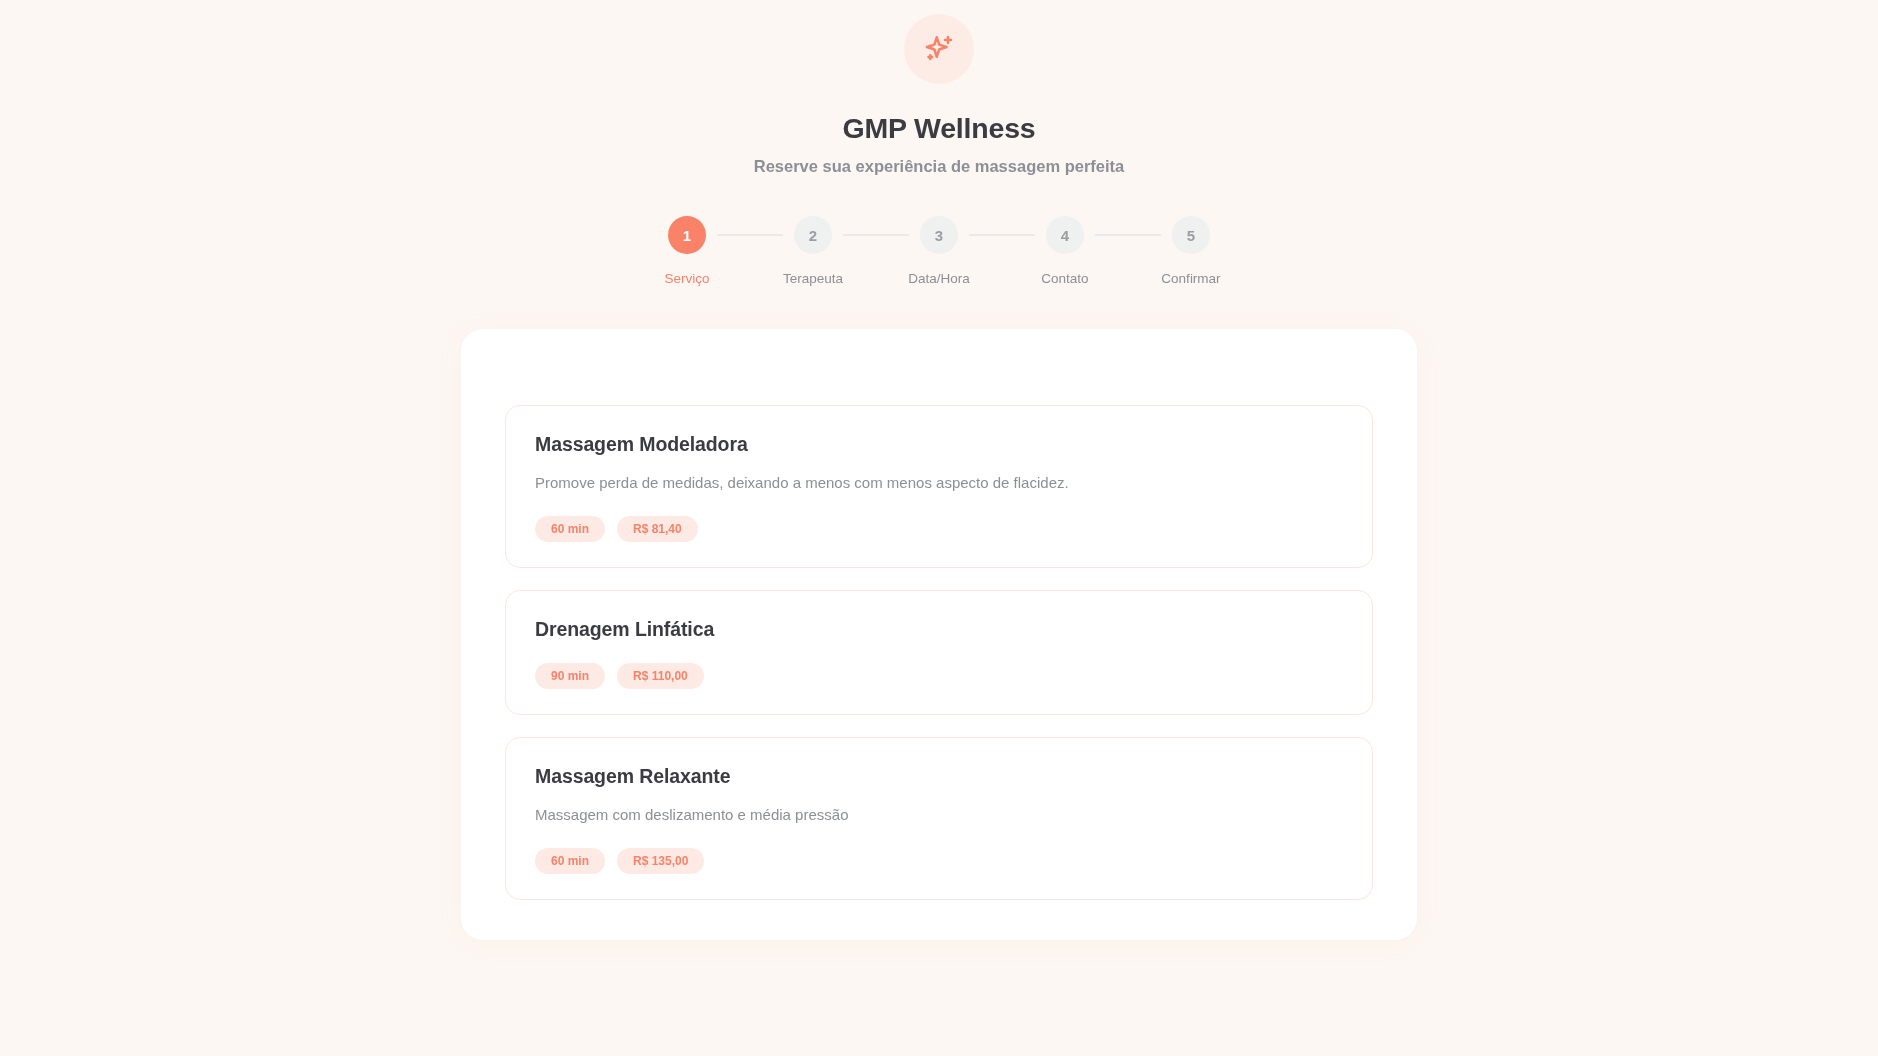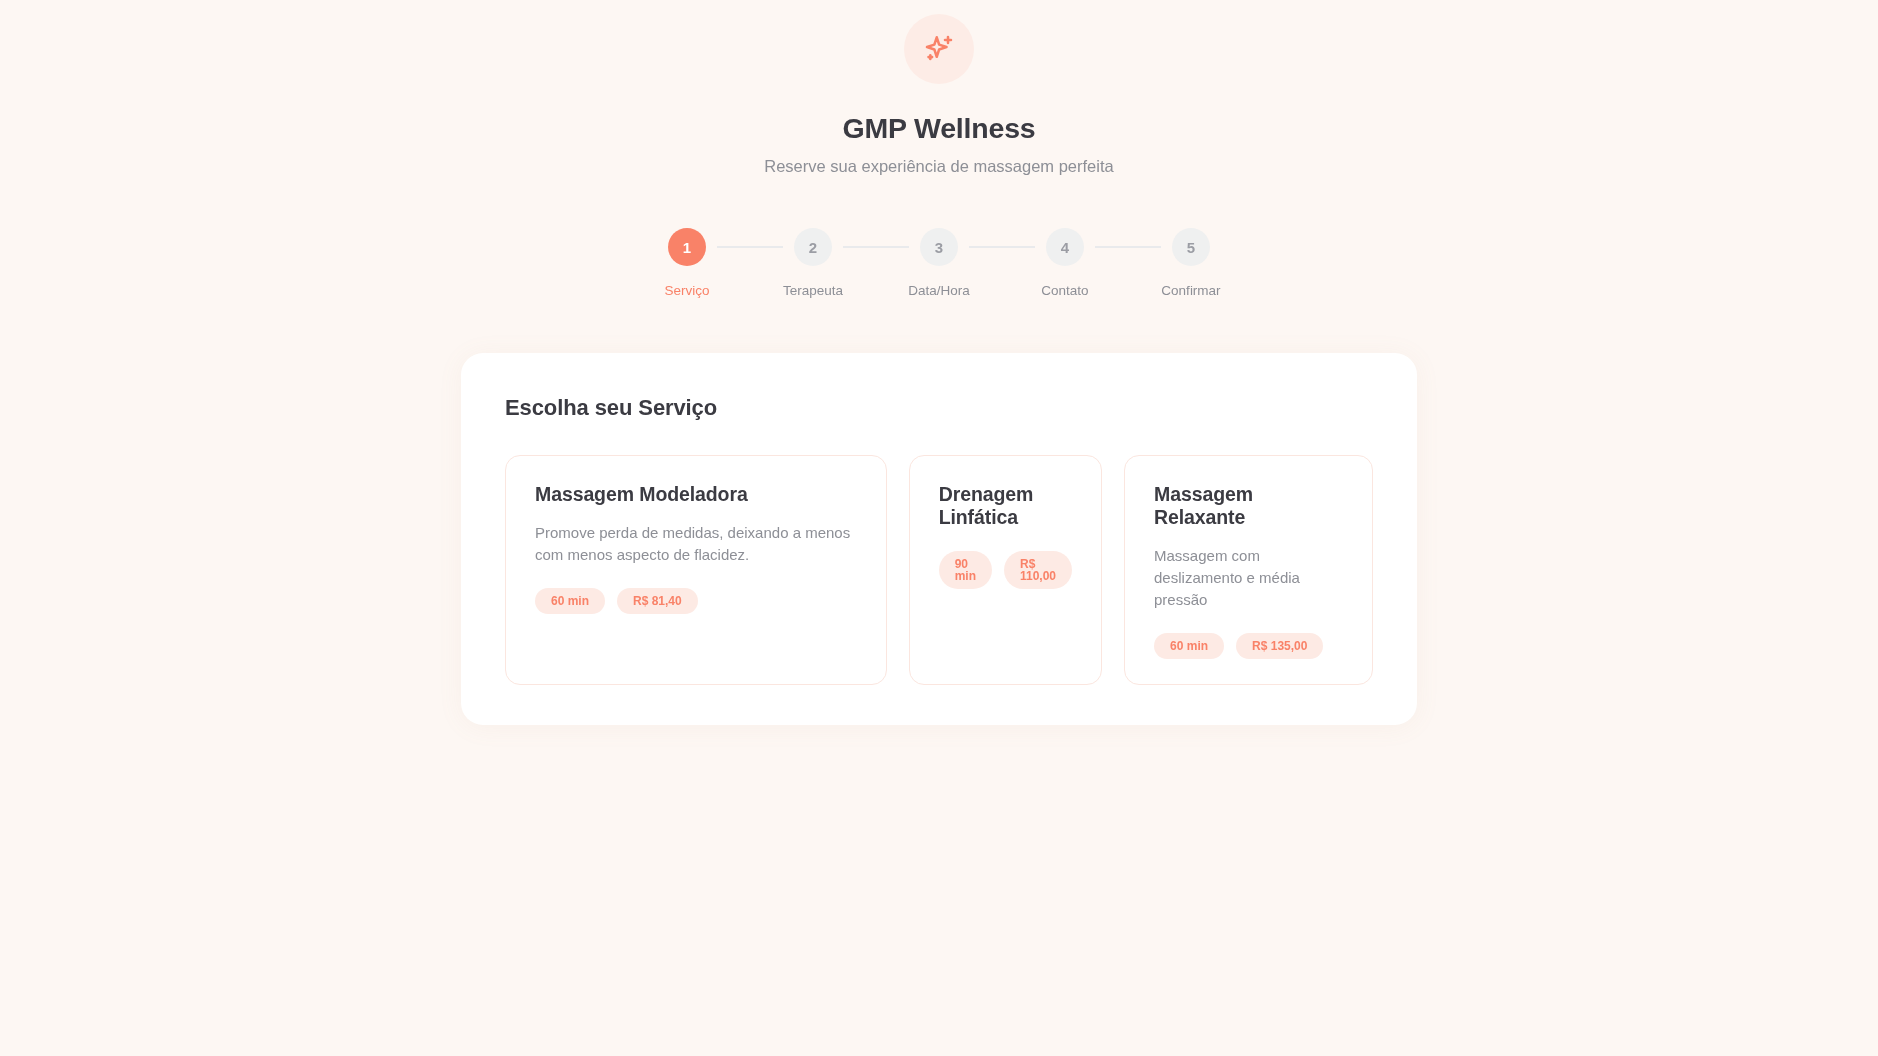--- a/index.html
+++ b/index.html
@@ -16,21 +16,20 @@
     -webkit-font-smoothing: antialiased;
   }
 
   .page {
     width: 1878px;
     height: 1056px;
     position: relative;
     display: flex;
     flex-direction: column;
     align-items: center;
-    gap: 12px;
   }
 
   
   .header {
     width: 100%;
     text-align: center;
     padding-top: 14px;
   }
 
   .logo-badge {
@@ -50,21 +49,21 @@
     margin-top: 28px;
     font-size: 28.5px;
     font-weight: 700;
     color: #3b3b42;
     letter-spacing: -0.2px;
   }
 
   .app-subtitle {
     margin-top: 12px;
     font-size: 16.5px;
-    font-weight: 400;
+    font-weight: 700;
     color: #8d8f96;
   }
 
   
   .stepper {
     margin-top: 40px;
     display: flex;
     align-items: flex-start;
     justify-content: center;
   }
@@ -128,21 +127,21 @@
   .panel-title {
     font-size: 22px;
     font-weight: 700;
     color: #3b3b42;
     letter-spacing: -0.1px;
   }
 
   .service-list {
     margin-top: 34px;
     display: flex;
-    flex-direction: row;
+    flex-direction: column;
     gap: 22px;
   }
 
   .service-card {
     border: 1.5px solid #fbe6df;
     border-radius: 15px;
     padding: 27px 29px 25px 29px;
     background: #fff;
     cursor: pointer;
   }
@@ -236,21 +235,20 @@
 
     <div class="step">
       <div class="step-circle">5</div>
       <div class="step-label">Confirmar</div>
     </div>
 
   </div>
 
   <div class="panel">
 
-    <div class="panel-title">Escolha seu Serviço</div>
 
     <div class="service-list">
 
       <div class="service-card">
         <div class="service-name">Massagem Modeladora</div>
         <div class="service-desc">Promove perda de medidas, deixando a menos com menos aspecto de flacidez.</div>
         <div class="service-tags">
           <span class="tag">60 min</span>
           <span class="tag">R$ 81,40</span>
         </div>

